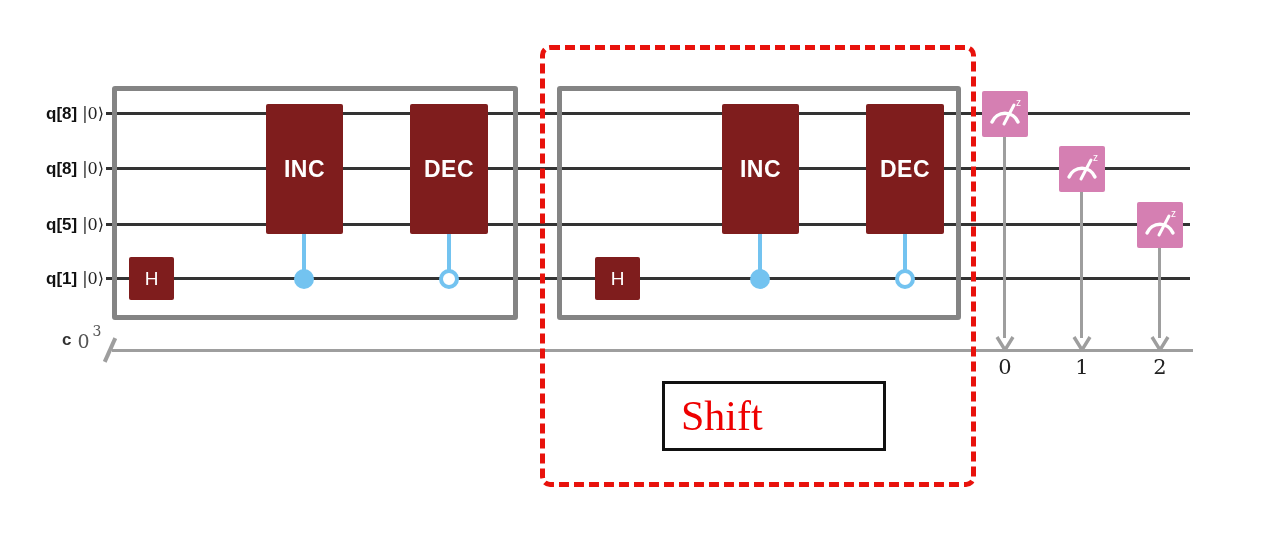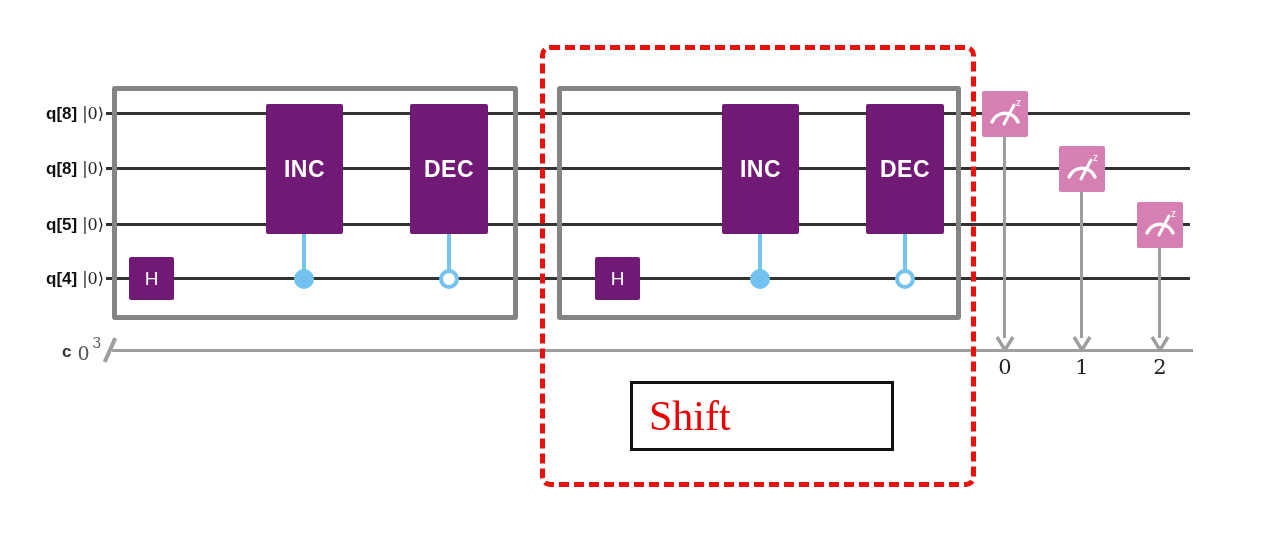--- a/index.html
+++ b/index.html
@@ -4,21 +4,21 @@
 <style>
   html,body{margin:0;padding:0;background:#fff;}
   .stage{position:relative;width:1268px;height:542px;background:#ffffff;overflow:hidden;
          font-family:"Liberation Sans",sans-serif;}
   .wire{position:absolute;height:3px;background:#333333;}
   .cwire{position:absolute;height:3px;background:#9e9e9e;}
   .qlabel{position:absolute;width:90px;text-align:right;font-size:17px;font-weight:bold;
           color:#111;white-space:nowrap;line-height:24px;}
   .ket{font-family:"DejaVu Serif",serif;font-weight:normal;font-size:16px;color:#222;margin-left:5px;}
   .block{position:absolute;border:5px solid #848484;border-radius:3px;box-sizing:border-box;background:transparent;}
-  .gate{position:absolute;background:#701a75;border-radius:2px;display:flex;align-items:center;
+  .gate{position:absolute;background:#7f1d1d;border-radius:2px;display:flex;align-items:center;
         justify-content:center;color:#ffffff;}
   .gate.h{font-size:19px;font-weight:500;}
   .gate.big{font-size:23px;font-weight:bold;letter-spacing:.5px;}
   .stem{position:absolute;width:4px;background:#73c3f0;}
   .ctrl-dot{position:absolute;width:20px;height:20px;border-radius:50%;background:#73c3f0;}
   .ctrl-open{position:absolute;width:20px;height:20px;border-radius:50%;background:#ffffff;
              border:4px solid #73c3f0;box-sizing:border-box;}
   .mstem{position:absolute;width:3px;background:#9e9e9e;}
   .marrow{position:absolute;}
   .measure{position:absolute;width:46px;height:46px;background:#d57fb2;border-radius:2px;}
@@ -50,24 +50,24 @@
   <div class="qlabel" style="left:14px;top:102px;">
     <span>q[8]</span><span class="ket">|0⟩</span>
   </div>
   <div class="qlabel" style="left:14px;top:157px;">
     <span>q[8]</span><span class="ket">|0⟩</span>
   </div>
   <div class="qlabel" style="left:14px;top:213px;">
     <span>q[5]</span><span class="ket">|0⟩</span>
   </div>
   <div class="qlabel" style="left:14px;top:267px;">
-    <span>q[4]</span><span class="ket">|0⟩</span>
+    <span>q[1]</span><span class="ket">|0⟩</span>
   </div>
 
-  <div class="clabel" style="left:62px;top:339px;">
+  <div class="clabel" style="left:62px;top:327px;">
     <span class="c-name">c</span><span class="c-idx">0</span><span class="c-size">3</span>
   </div>
   <div class="slash" style="left:108px;top:337px;"></div>
 
   <div class="block" style="left:112px;top:86px;width:406px;height:234px;"></div>
 
   <div class="block" style="left:557px;top:86px;width:404px;height:234px;"></div>
 
   <div class="gate h" style="left:129px;top:257px;width:45px;height:43px;">
     <span>H</span>
@@ -132,17 +132,17 @@
       <text x="34" y="15" font-size="10" fill="#ffffff">z</text>
     </svg>
   </div>
 
   <div class="bitlabel" style="left:990px;top:355px;">0</div>
   <div class="bitlabel" style="left:1067px;top:355px;">1</div>
   <div class="bitlabel" style="left:1145px;top:355px;">2</div>
 
   <div class="redbox" style="left:540px;top:45px;width:436px;height:442px;"></div>
 
-  <div class="shiftbox" style="left:630px;top:381px;width:264px;height:70px;">
+  <div class="shiftbox" style="left:662px;top:381px;width:224px;height:70px;">
     <span class="shiftlabel">Shift</span>
   </div>
 
 </div>
 
 </body></html>

